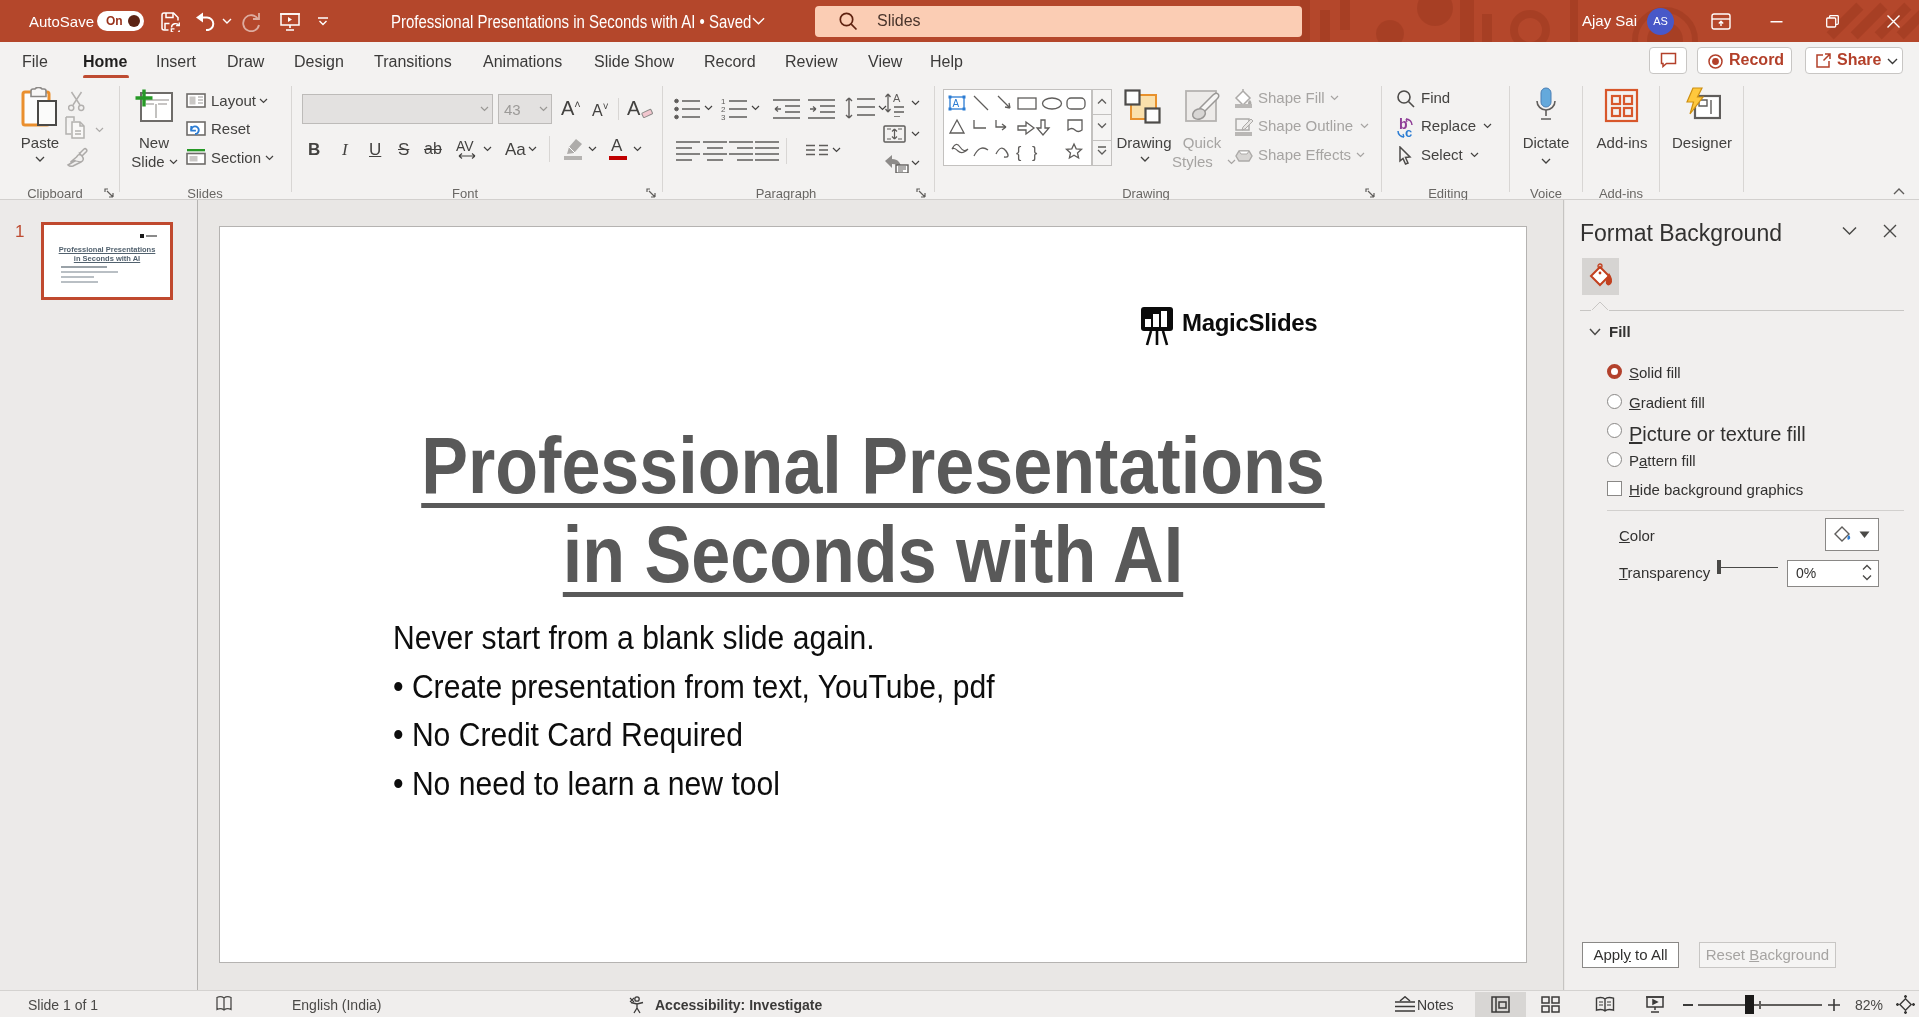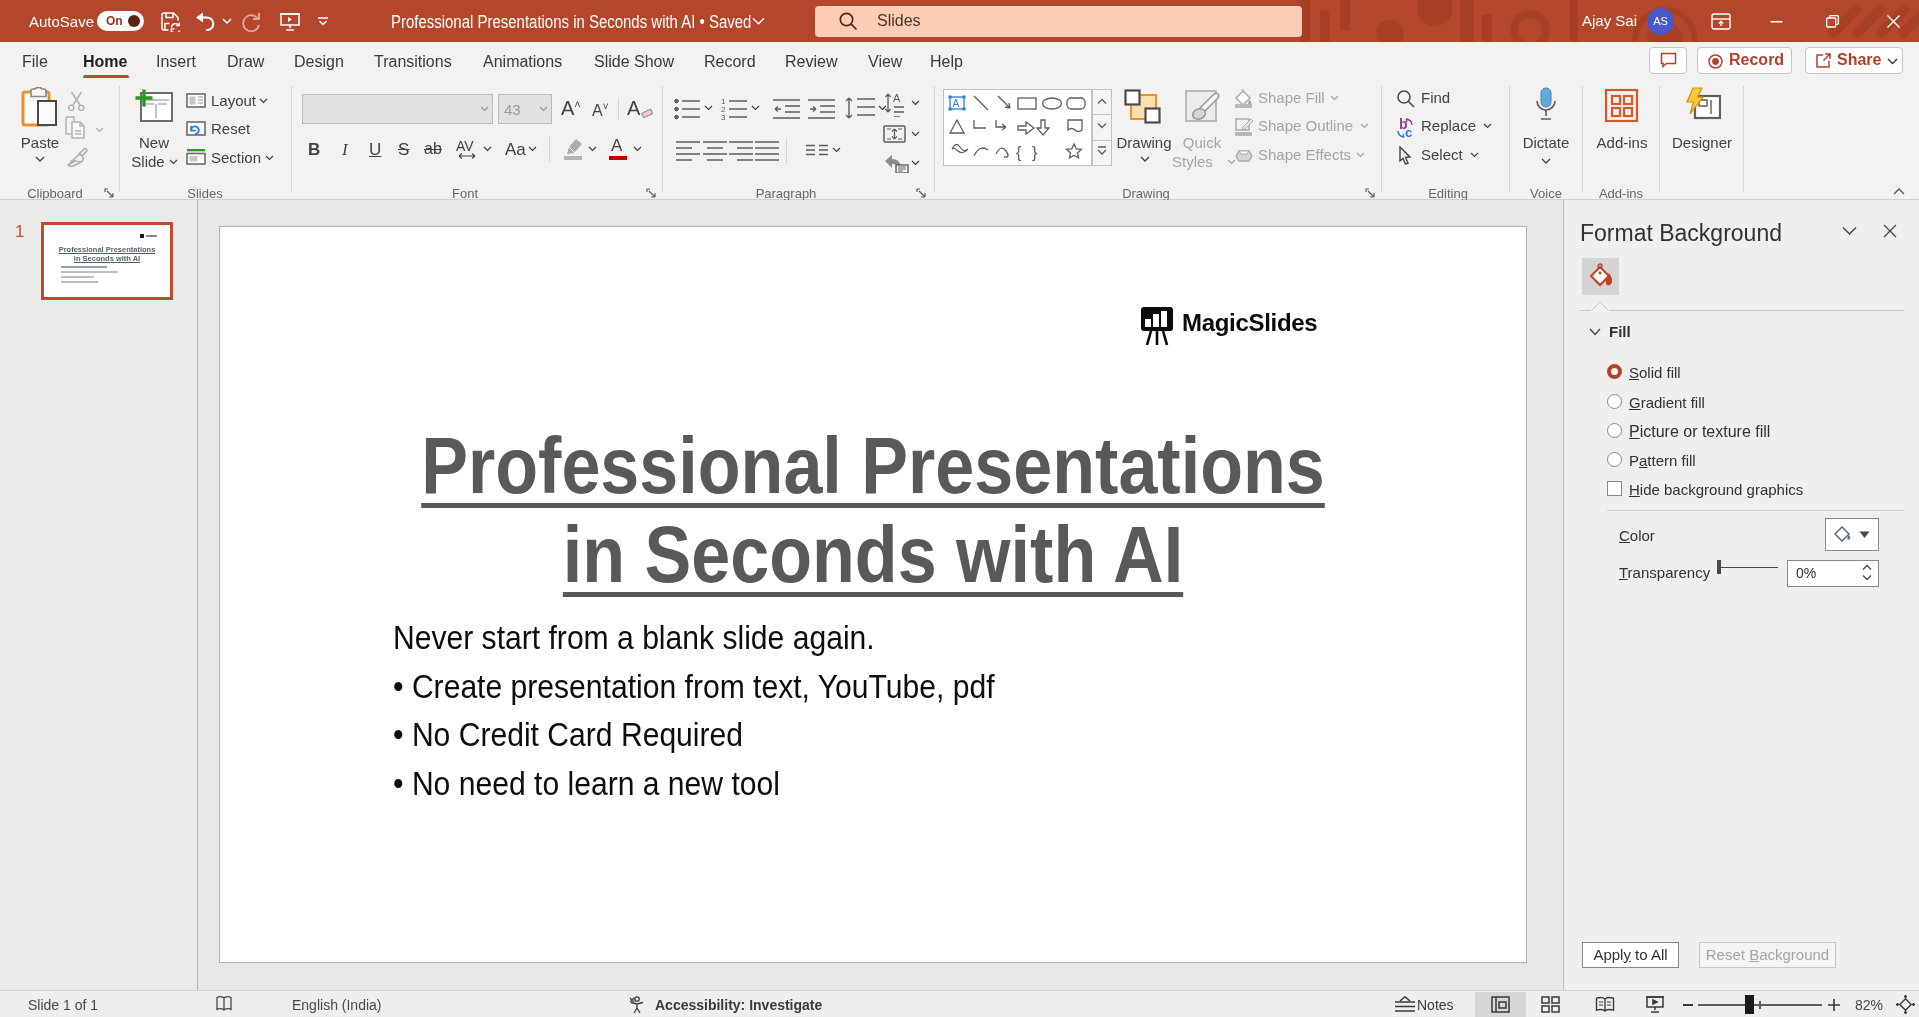--- a/index.html
+++ b/index.html
@@ -612,21 +612,21 @@
   <svg style="position:absolute;left:24px;top:128px" width="12" height="8" viewBox="0 0 12 8" fill="none" stroke="#4a4947" stroke-width="1.5">
       <path d="M1 1 L6 6.5 L11 1"></path>
     </svg>
   <span style="position:absolute;left:44px;top:123px;font-size:15px;font-weight:bold;color:#323130">Fill</span>
 
   <div style="position:absolute;left:42px;top:164px;width:15px;height:15px;border-radius:50%;border:4.5px solid #B3412C;background:#fff"></div>
   <span style="position:absolute;left:64px;top:164px;font-size:15px;color:#323130"><u>S</u>olid fill</span>
   <div style="position:absolute;left:42px;top:194px;width:15px;height:15px;border-radius:50%;border:1px solid #8a8886;background:#fff"></div>
   <span style="position:absolute;left:64px;top:194px;font-size:15px;color:#323130"><u>G</u>radient fill</span>
   <div style="position:absolute;left:42px;top:223px;width:15px;height:15px;border-radius:50%;border:1px solid #8a8886;background:#fff"></div>
-  <span style="position:absolute;left:64px;top:223px;font-size:16px;color:#323130"><u>P</u>icture or texture fill</span>
+  <span style="position:absolute;left:64px;top:223px;font-size:20px;color:#323130"><u>P</u>icture or texture fill</span>
   <div style="position:absolute;left:42px;top:252px;width:15px;height:15px;border-radius:50%;border:1px solid #8a8886;background:#fff"></div>
   <span style="position:absolute;left:64px;top:252px;font-size:15px;color:#323130">P<u>a</u>ttern fill</span>
   <div style="position:absolute;left:42px;top:281px;width:15px;height:15px;border:1px solid #8a8886;background:#fff"></div>
   <span style="position:absolute;left:64px;top:281px;font-size:15px;color:#323130"><u>H</u>ide background graphics</span>
   <div style="position:absolute;left:42px;top:310px;width:297px;height:1px;background:#D2D0CE"></div>
 
   <span style="position:absolute;left:54px;top:327px;font-size:15px;color:#323130"><u>C</u>olor</span>
   <div style="position:absolute;left:260px;top:318px;width:54px;height:33px;background:#fff;border:1px solid #8a8886"></div>
   <svg style="position:absolute;left:268px;top:325px" width="20" height="19" viewBox="0 0 20 19">
     <path d="M9 2 L16 9 L9 16 L2 9 z" fill="#fff" stroke="#5f5d5b" stroke-width="1.4"></path>

